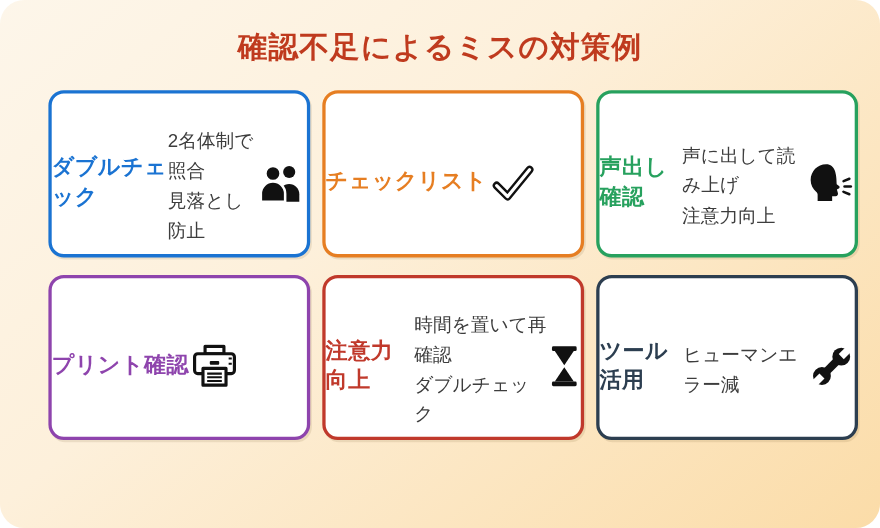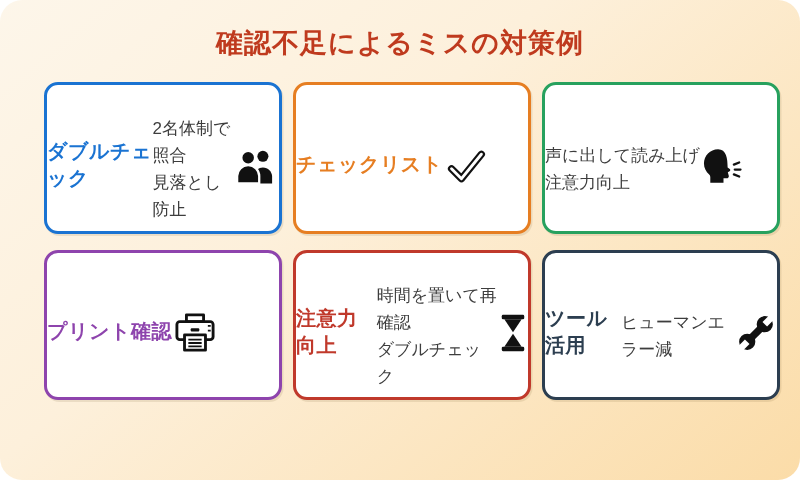--- a/index.html
+++ b/index.html
@@ -90,20 +90,21 @@
       <div class="card-title">チェックリスト</div>
       <div class="card-icon">
         <svg width="46" height="38" viewBox="0 0 50 42">
           <path d="M9 24 L20 35 L42 8" fill="none" stroke="#111" stroke-width="8" stroke-linecap="round" stroke-linejoin="round"></path>
           <path d="M9 24 L20 35 L42 8" fill="none" stroke="#fff" stroke-width="3.2" stroke-linecap="round" stroke-linejoin="round"></path>
         </svg>
       </div>
     </div>
 
     <div class="card" style="--accent: #27a15e;">
+      <div class="card-title">声出し確認</div>
       <div class="card-lines">
         <div>声に出して読み上げ</div>
         <div>注意力向上</div>
       </div>
       <div class="card-icon">
         <svg width="44" height="38" viewBox="0 0 50 42">
           <path fill="#111" d="M20.5 2 C11.5 2 4.5 9.3 4.5 18.3 c0 5 2.3 9.4 5.9 12.4 c.8 .7 1.3 1.7 1.3 2.7 V40 h15 v-5 h3.6 c1.6 0 2.8-1.5 2.4-3 l-1.1-4 2-1 c1-.5 1.1-1.9 .2-2.5 l-2.4-1.7 C31.3 12.5 30 2 20.5 2 z"></path>
           <g stroke="#111" stroke-width="2.6" stroke-linecap="round">
             <path d="M38.5 19.5 l6 -2.5"></path>
             <path d="M39.5 25 h6.5"></path>

